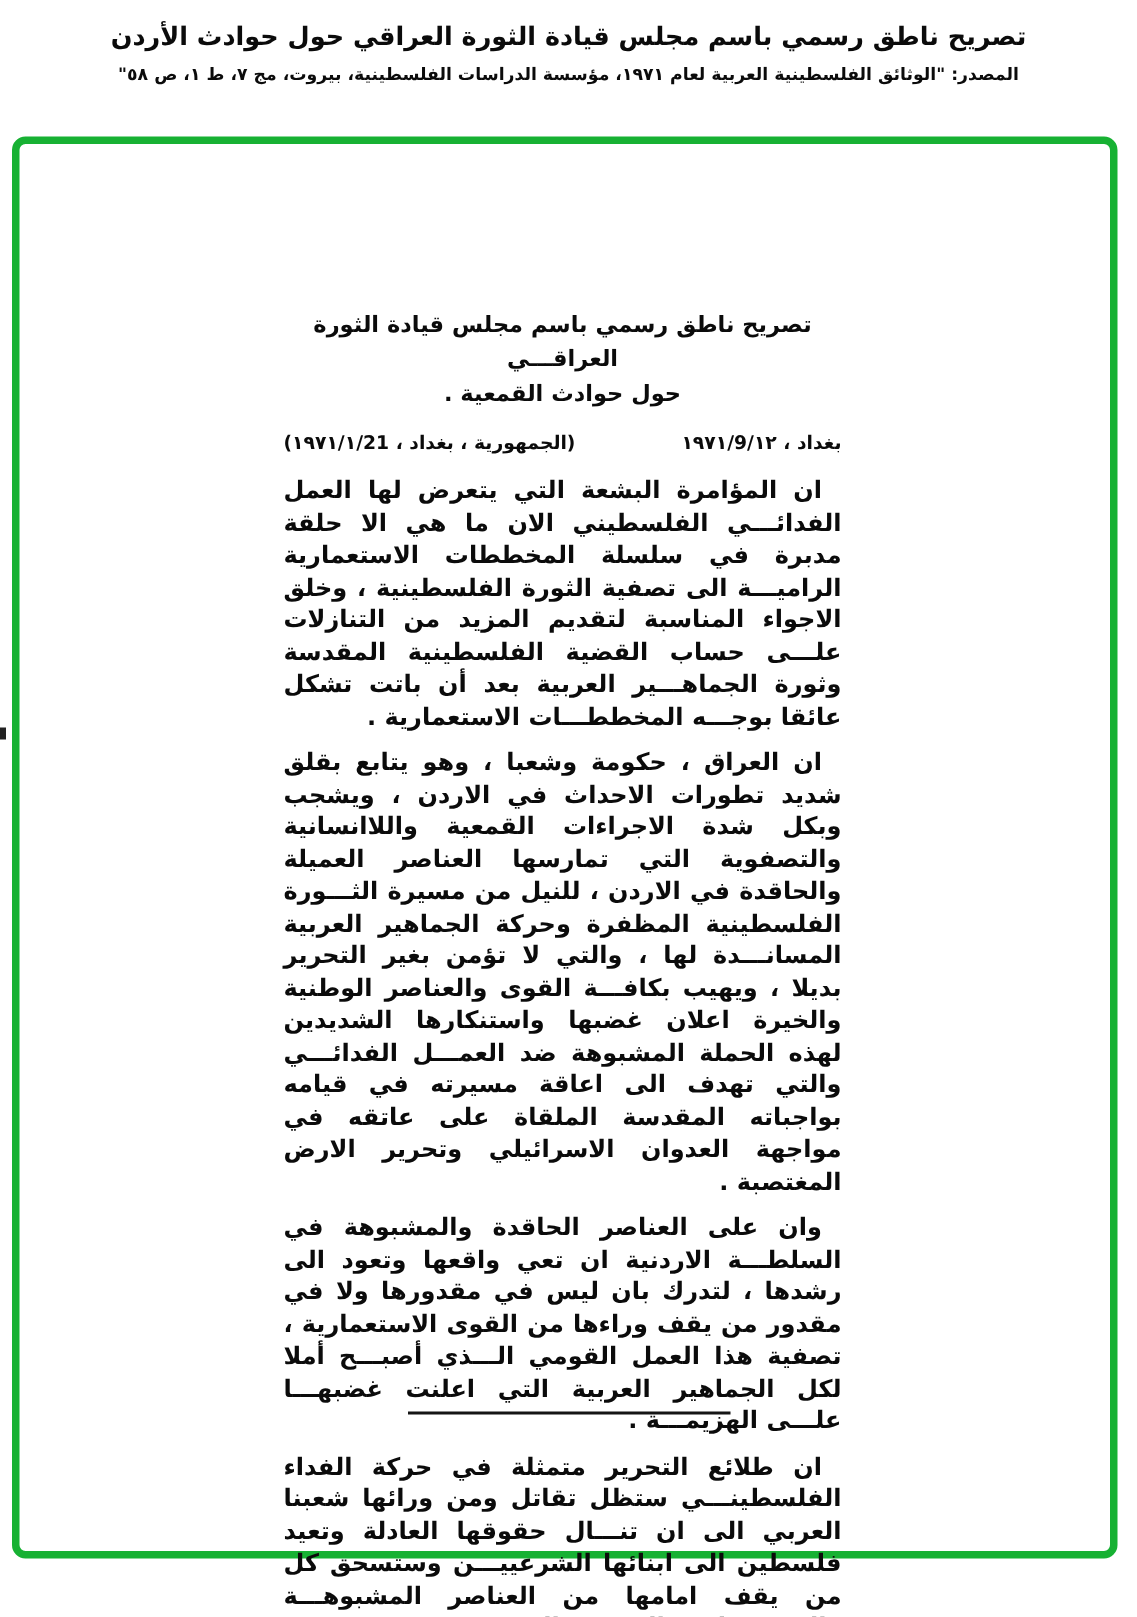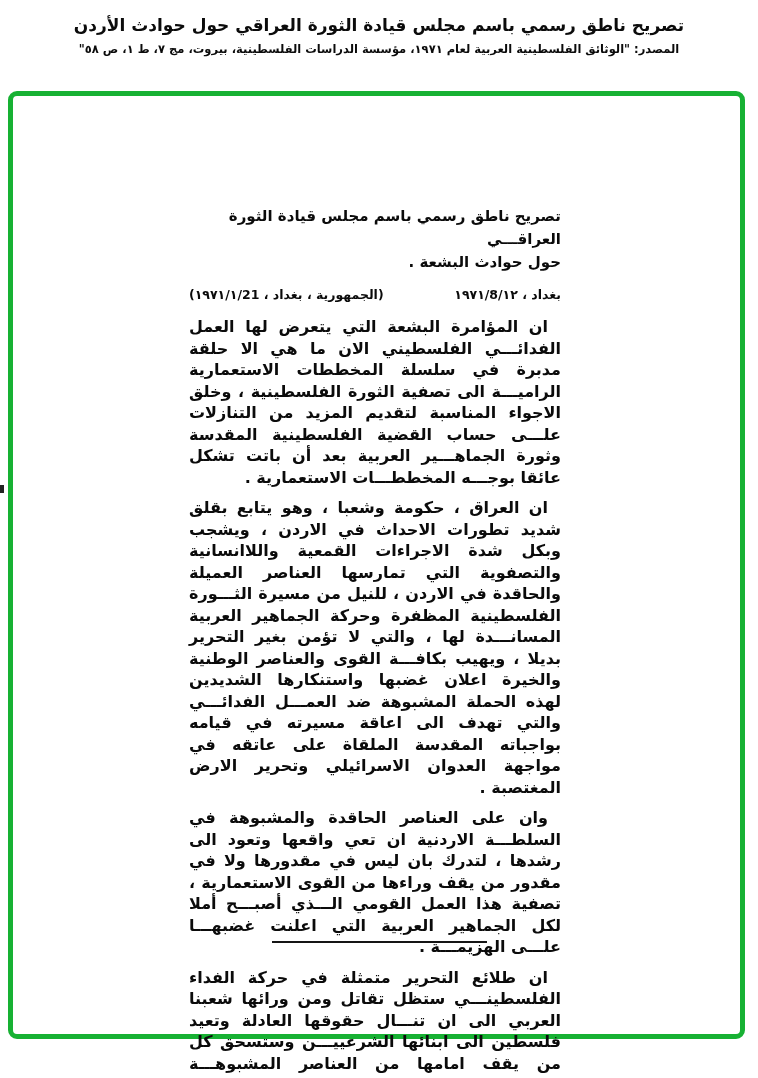--- a/index.html
+++ b/index.html
@@ -51,21 +51,21 @@
     position: absolute;
     left: 176px;
     top: 109px;
     width: 372px;
     direction: rtl;
     font-weight: bold;
   }
   .doc-title {
     font-size: 15px;
     line-height: 23px;
-    text-align: right;
+    text-align: center;
   }
   .dateline {
     display: flex;
     justify-content: space-between;
     align-items: baseline;
     font-size: 12.5px;
     margin-top: 13px;
     white-space: nowrap;
   }
   .para {
@@ -105,25 +105,25 @@
     <div class="hdr-title">تصريح ناطق رسمي باسم مجلس قيادة الثورة العراقي حول حوادث الأردن</div>
     <div class="hdr-source">المصدر: "الوثائق الفلسطينية العربية لعام ١٩٧١، مؤسسة الدراسات الفلسطينية، بيروت، مج ٧، ط ١، ص ٥٨"</div>
   </div>
 
   <div class="green-box">
 
     <div class="doc">
 
       <div class="doc-title">
         <div>تصريح ناطق رسمي باسم مجلس قيادة الثورة العراقـــي</div>
-        <div>حول حوادث البشعة .</div>
+        <div>حول حوادث القمعية .</div>
       </div>
 
       <div class="dateline">
-        <span>بغداد ، ١٩٧١/8/١٢</span>
+        <span>بغداد ، ١٩٧١/9/١٢</span>
         <span>(الجمهورية ، بغداد ، ١٩٧١/١/21)</span>
       </div>
 
       <p class="para first">ان المؤامرة البشعة التي يتعرض لها العمل الفدائـــي الفلسطيني الان ما هي الا حلقة مدبرة في سلسلة المخططات الاستعمارية الراميـــة الى تصفية الثورة الفلسطينية ، وخلق الاجواء المناسبة لتقديم المزيد من التنازلات علـــى حساب القضية الفلسطينية المقدسة وثورة الجماهـــير العربية بعد أن باتت تشكل عائقا بوجـــه المخططـــات الاستعمارية .</p>
 
       <p class="para">ان العراق ، حكومة وشعبا ، وهو يتابع بقلق شديد تطورات الاحداث في الاردن ، ويشجب وبكل شدة الاجراءات القمعية واللاانسانية والتصفوية التي تمارسها العناصر العميلة والحاقدة في الاردن ، للنيل من مسيرة الثـــورة الفلسطينية المظفرة وحركة الجماهير العربية المسانـــدة لها ، والتي لا تؤمن بغير التحرير بديلا ، ويهيب بكافـــة القوى والعناصر الوطنية والخيرة اعلان غضبها واستنكارها الشديدين لهذه الحملة المشبوهة ضد العمـــل الفدائـــي والتي تهدف الى اعاقة مسيرته في قيامه بواجباته المقدسة الملقاة على عاتقه في مواجهة العدوان الاسرائيلي وتحرير الارض المغتصبة .</p>
 
       <p class="para">وان على العناصر الحاقدة والمشبوهة في السلطـــة الاردنية ان تعي واقعها وتعود الى رشدها ، لتدرك بان ليس في مقدورها ولا في مقدور من يقف وراءها من القوى الاستعمارية ، تصفية هذا العمل القومي الـــذي أصبـــح أملا لكل الجماهير العربية التي اعلنت غضبهـــا علـــى الهزيمـــة .</p>
 
       <p class="para">ان طلائع التحرير متمثلة في حركة الفداء الفلسطينـــي ستظل تقاتل ومن ورائها شعبنا العربي الى ان تنـــال حقوقها العادلة وتعيد فلسطين الى ابنائها الشرعييـــن وستسحق كل من يقف امامها من العناصر المشبوهـــة والمعوقة لهذه المسيرة القومية .</p>

